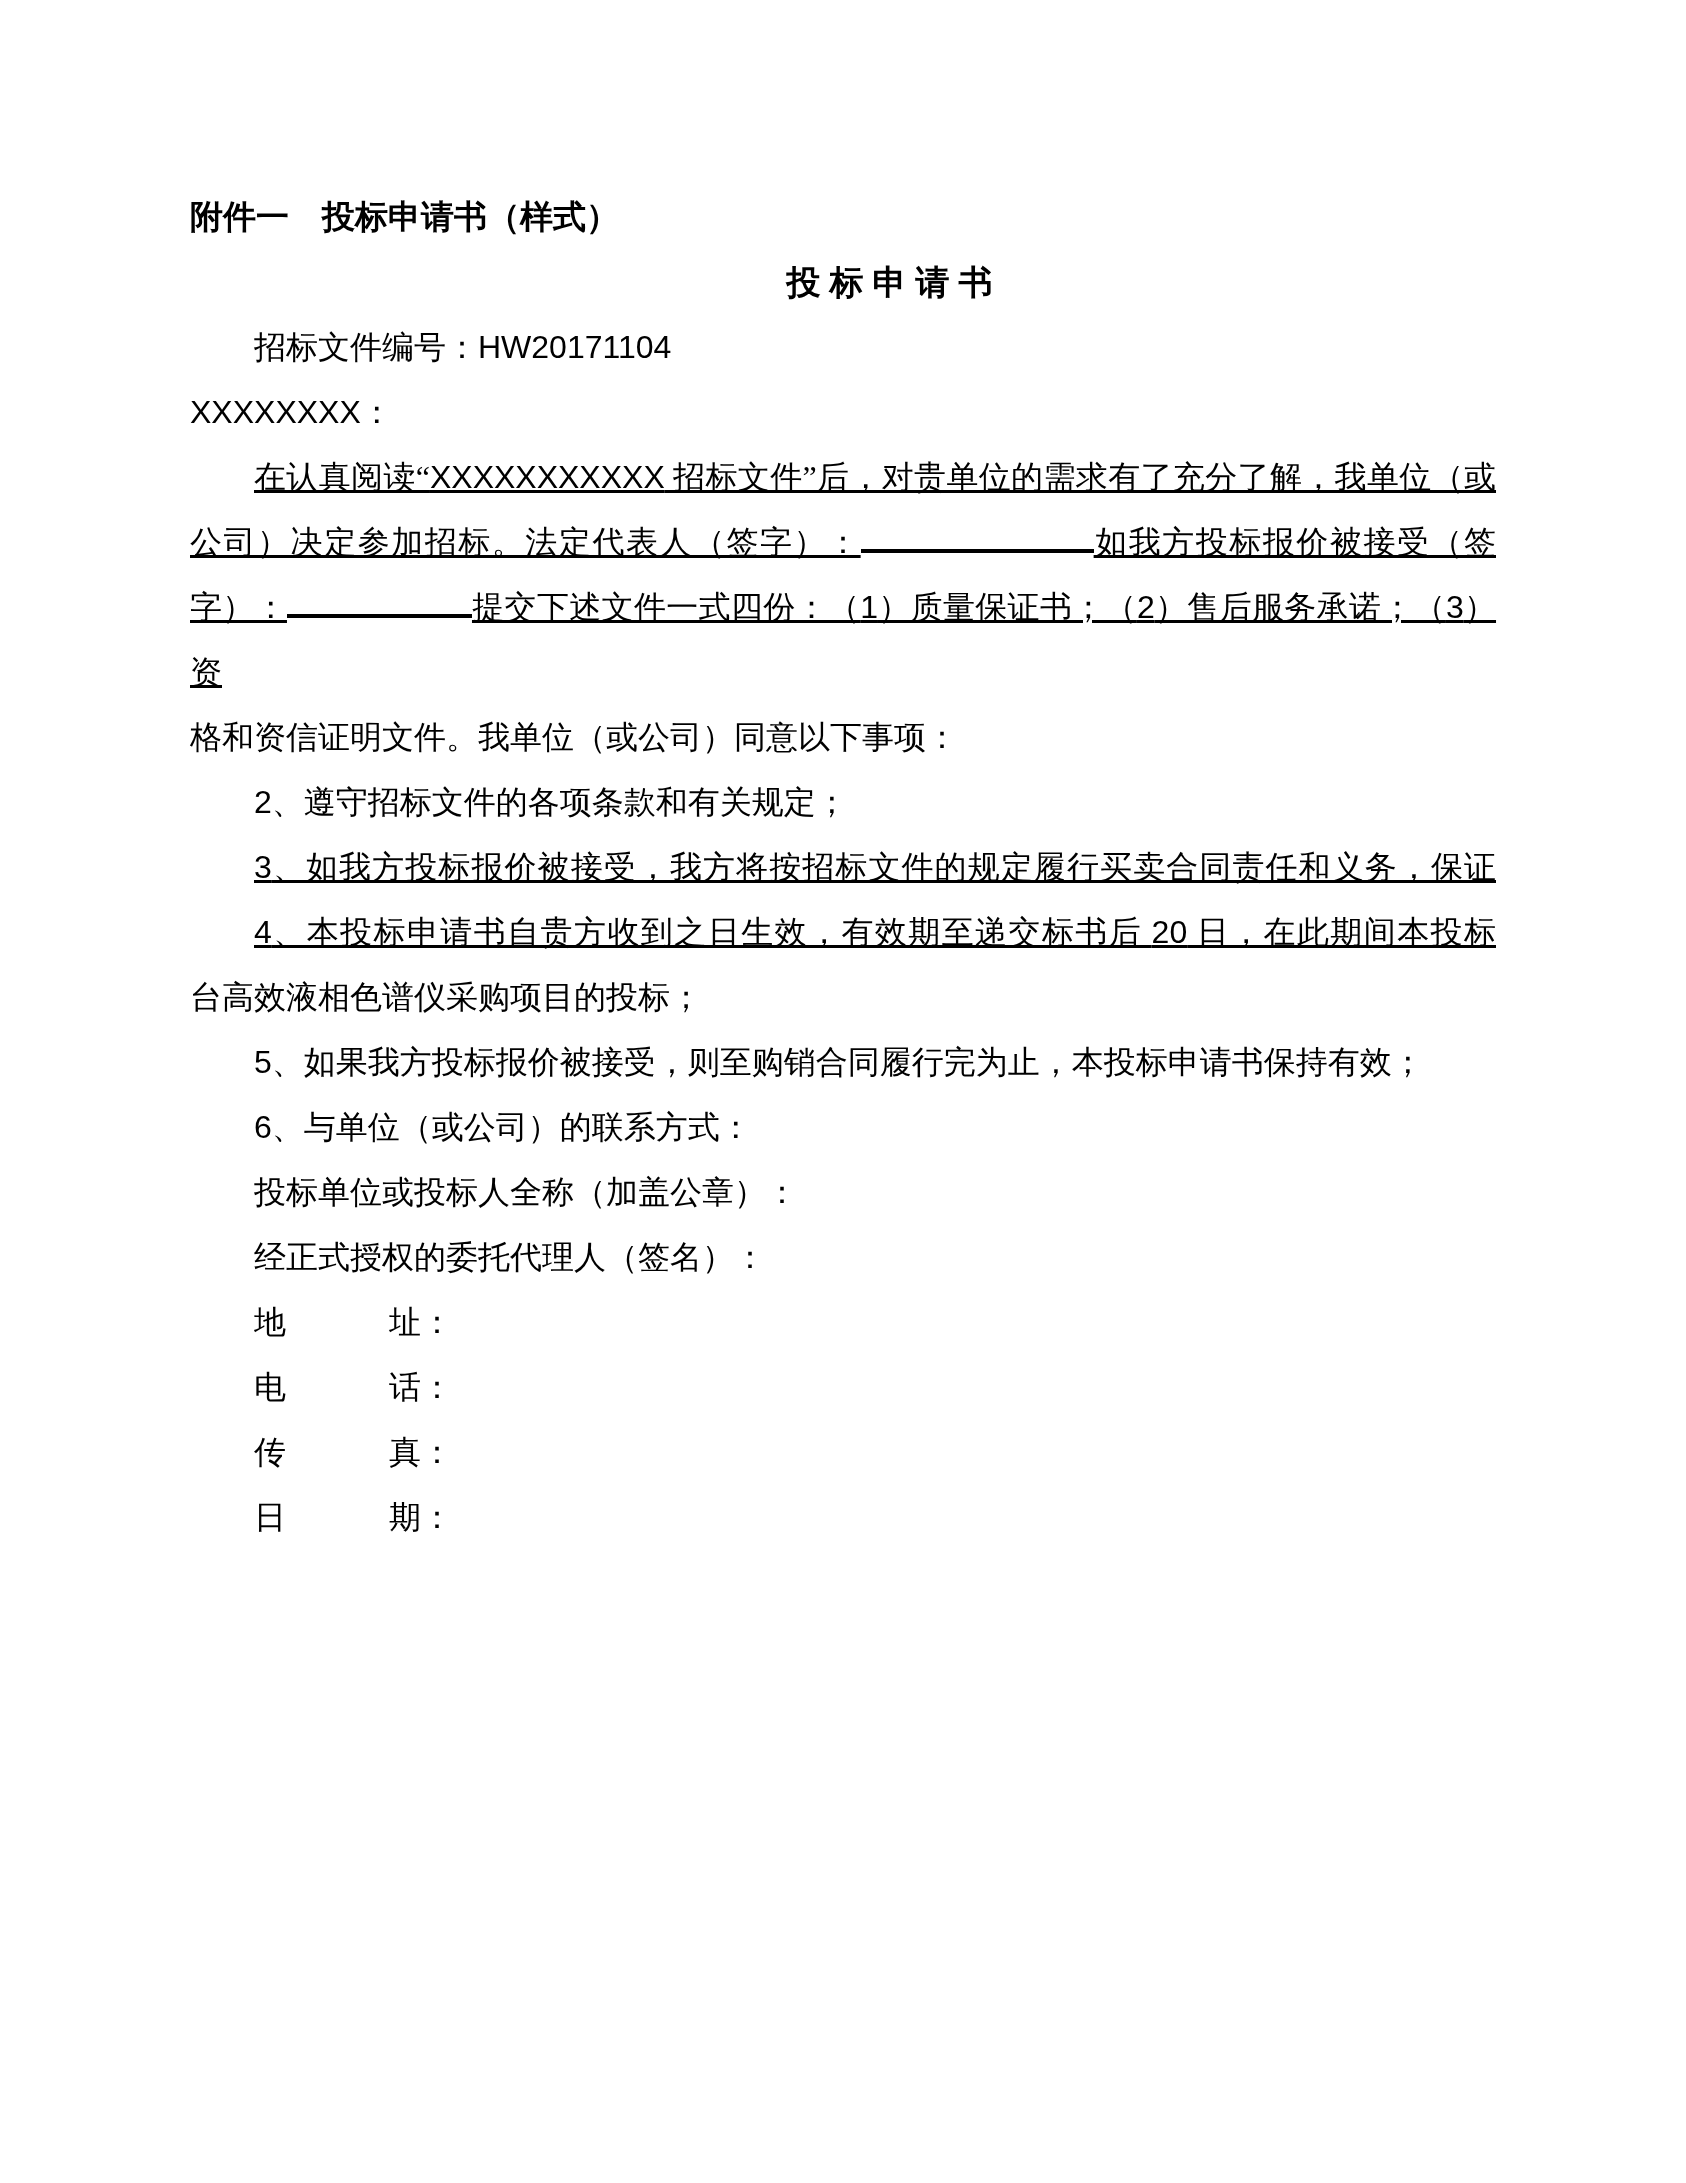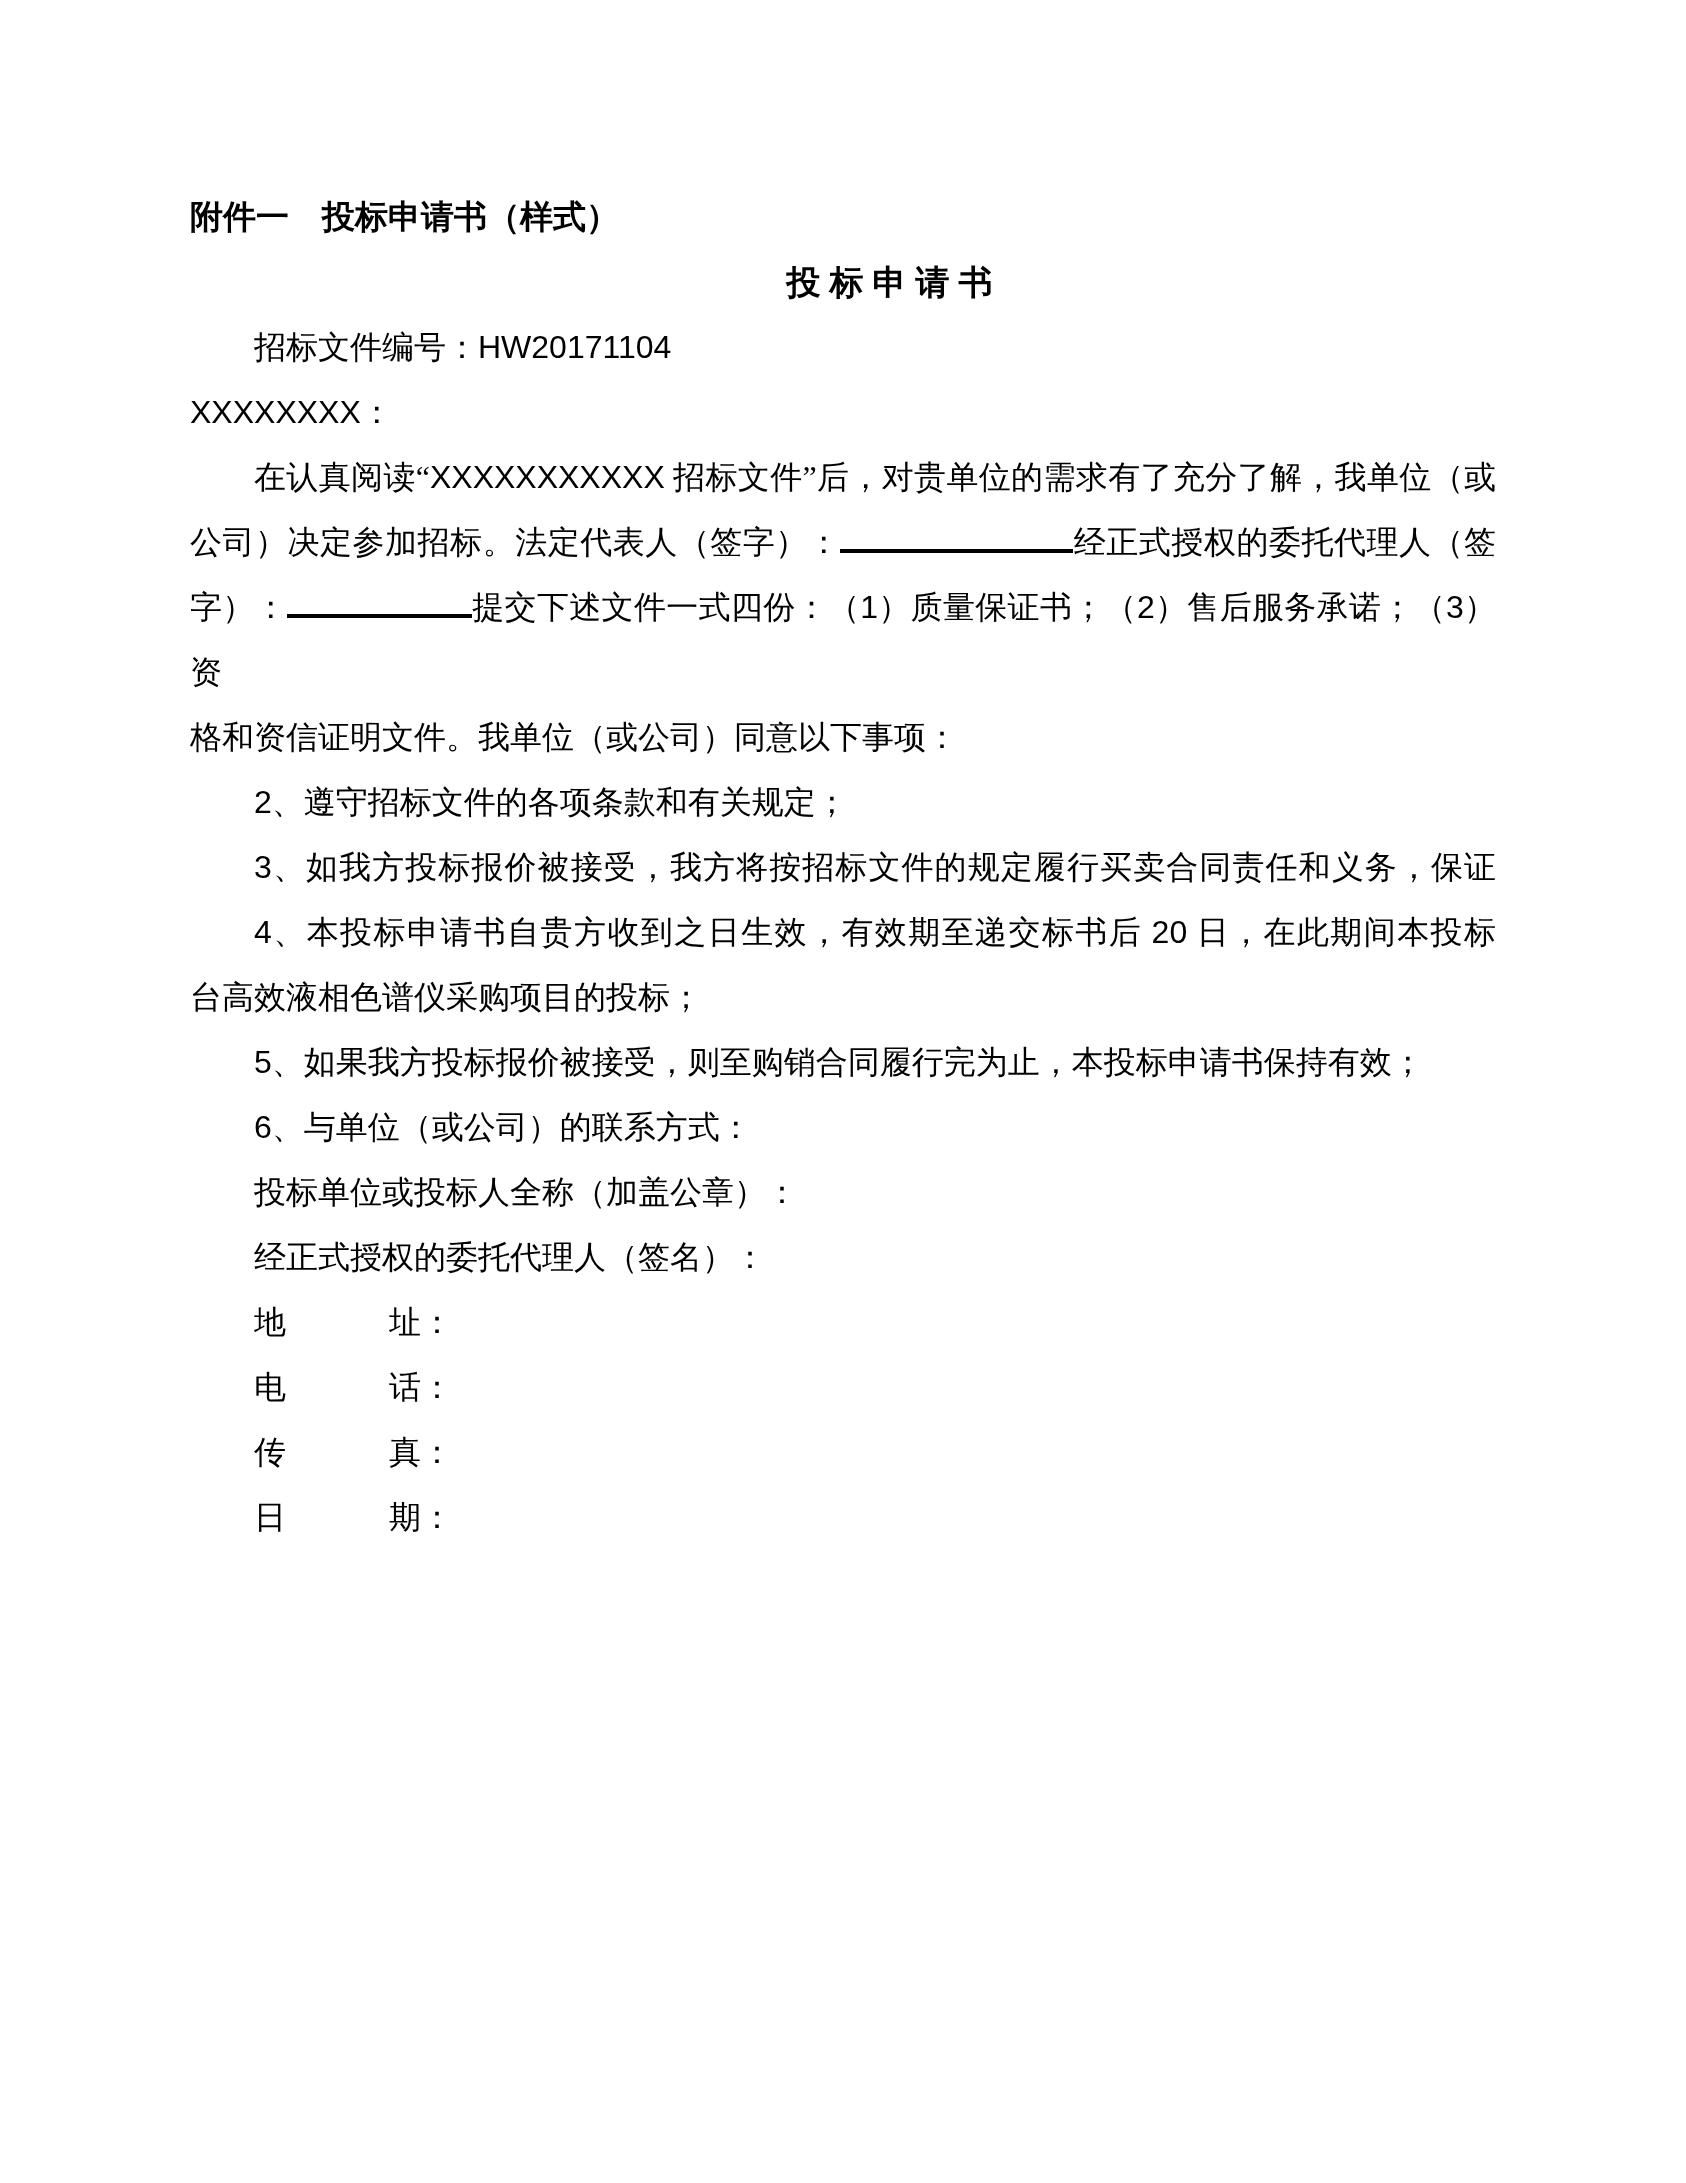--- a/index.html
+++ b/index.html
@@ -13,21 +13,21 @@
     font-size:32px;
     overflow:hidden;
   }
   .content {
     position:absolute;
     left:190px; right:190px; top:185px;
     line-height:65px;
   }
   .line { min-height:65px; }
   .ind { text-indent:2em; }
-  .fill { text-align:justify; text-align-last:justify; }
+  .fill { text-align:justify; text-align-last:justify;text-decoration:underline; }
   .heading { font-weight:bold; font-size:33px; }
   .center-title {
     text-align:left; text-align-last:center;
     font-weight:bold; font-size:34px;
     letter-spacing:9px;
     transform:translateX(51px);
   }
   .blank {
     display:inline-block;
     height:1em;
@@ -48,21 +48,21 @@
     <div class="line heading"><span class="t">附件一　投标申请书（样式）</span></div>
 
     <div class="line center-title"><span class="t">投标申请书</span></div>
 
     <div class="line ind"><span class="t">招标文件编号：<span class="lat">HW20171104</span></span></div>
 
     <div class="line"><span class="t"><span class="lat">XXXXXXXX</span>：</span></div>
 
     <div class="line ind fill"><span class="t">在认真阅读“<span class="lat">XXXXXXXXXXX</span> 招标文件”后，对贵单位的需求有了充分了解，我单位（或</span></div>
 
-    <div class="line fill"><span class="t">公司）决定参加招标。法定代表人（签字）：</span><span class="blank w258"></span><span class="t">经正式授权的委托代理人（签</span></div>
+    <div class="line fill"><span class="t">公司）决定参加招标。法定代表人（签字）：</span><span class="blank w258"></span><span class="t">如我方投标报价被接受（签</span></div>
 
     <div class="line fill"><span class="t">字）：</span><span class="blank w205"></span><span class="t">提交下述文件一式四份：（<span class="lat">1</span>）质量保证书；（<span class="lat">2</span>）售后服务承诺；（<span class="lat">3</span>）资</span></div>
 
     <div class="line"><span class="t">格和资信证明文件。我单位（或公司）同意以下事项：</span></div>
 
 
     <div class="line ind"><span class="t"><span class="lat">2</span>、遵守招标文件的各项条款和有关规定；</span></div>
 
     <div class="line ind fill"><span class="t"><span class="lat">3</span>、如我方投标报价被接受，我方将按招标文件的规定履行买卖合同责任和义务，保证</span></div>
 

